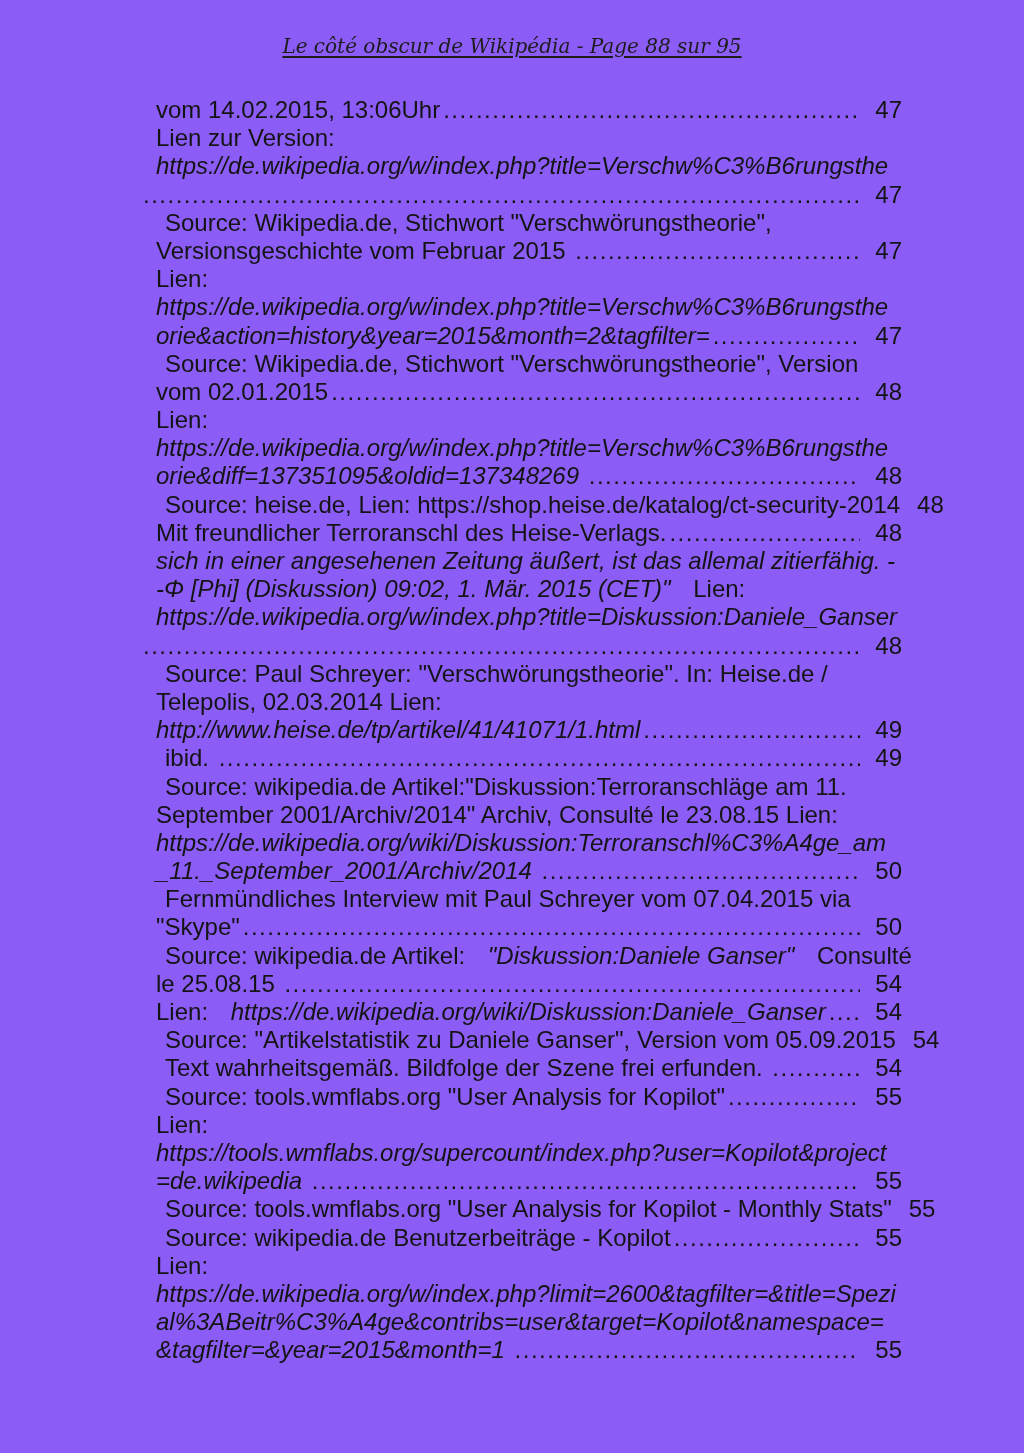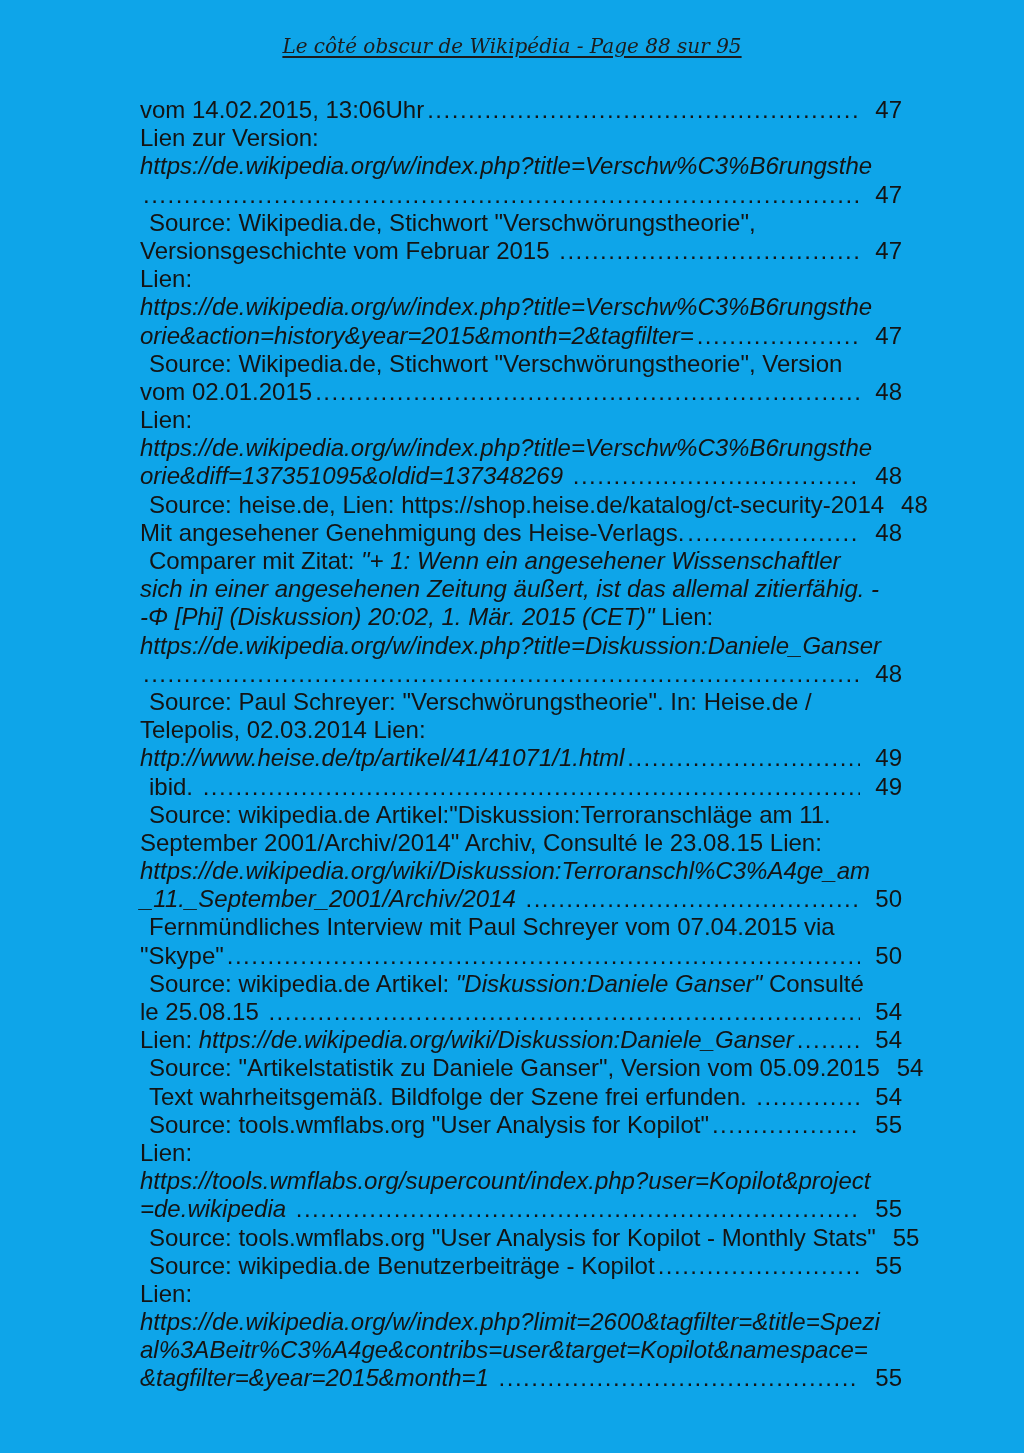--- a/index.html
+++ b/index.html
@@ -11,21 +11,21 @@
     height: 1453px;
     background: #ffffff;
     position: relative;
     overflow: hidden;
     font-family: "Liberation Sans", "DejaVu Sans", sans-serif;
     color: #141414;
   }
   .scan-page {
     position: absolute;
     inset: 0;
-    background: #0ea5e9;
+    background: #8b5cf6;
   }
   .header {
     position: absolute;
     top: 34px;
     left: 0;
     width: 1024px;
     text-align: center;
   }
   .header-title {
     font-family: "DejaVu Serif", "Liberation Serif", serif;
@@ -53,20 +53,21 @@
   }
   .line.indent {
     padding-left: 9px;
   }
   .line.wide {
     width: 797px;
   }
   .seg {
     white-space: pre;
     flex: 0 0 auto;
+    margin-left: 16px;
   }
   .seg.it {
     font-style: italic;
   }
   .leader {
     flex: 1 1 auto;
     overflow: hidden;
     white-space: nowrap;
     letter-spacing: 1.5px;
     margin: 0 2px 0 3px;
@@ -102,24 +103,23 @@
       <div class="line"><span class="seg">Versionsgeschichte vom Februar 2015 </span><span class="leader">........................................................................................................................................................................................................</span><span class="page-num">47</span></div>
       <div class="line"><span class="seg">Lien:</span></div>
       <div class="line"><span class="seg it">https://de.wikipedia.org/w/index.php?title=Verschw%C3%B6rungsthe</span></div>
       <div class="line"><span class="seg it">orie&amp;action=history&amp;year=2015&amp;month=2&amp;tagfilter=</span><span class="leader">........................................................................................................................................................................................................</span><span class="page-num">47</span></div>
       <div class="line indent"><span class="seg">Source: Wikipedia.de, Stichwort "Verschwörungstheorie", Version</span></div>
       <div class="line"><span class="seg">vom 02.01.2015</span><span class="leader">........................................................................................................................................................................................................</span><span class="page-num">48</span></div>
       <div class="line"><span class="seg">Lien:</span></div>
       <div class="line"><span class="seg it">https://de.wikipedia.org/w/index.php?title=Verschw%C3%B6rungsthe</span></div>
       <div class="line"><span class="seg it">orie&amp;diff=137351095&amp;oldid=137348269 </span><span class="leader">........................................................................................................................................................................................................</span><span class="page-num">48</span></div>
       <div class="line indent wide noleader"><span class="seg">Source: heise.de, Lien: https://shop.heise.de/katalog/ct-security-2014</span><span class="page-num">48</span></div>
-      <div class="line"><span class="seg">Mit angesehener Genehmigung des Heise-Verlags.</span><span class="leader">........................................................................................................................................................................................................</span><span class="page-num">48</span></div>
-      <div class="line indent"><span class="seg">Comparer mit Zitat: </span><span class="seg it">"+ 1: Wenn ein angesehener Wissenschaftler</span></div>
+      <div class="line"><span class="seg">Mit freundlicher Terroranschl des Heise-Verlags.</span><span class="leader">........................................................................................................................................................................................................</span><span class="page-num">48</span></div>
       <div class="line"><span class="seg it">sich in einer angesehenen Zeitung äußert, ist das allemal zitierfähig. -</span></div>
-      <div class="line"><span class="seg it">-Φ [Phi] (Diskussion) 20:02, 1. Mär. 2015 (CET)"</span><span class="seg"> Lien:</span></div>
+      <div class="line"><span class="seg it">-Φ [Phi] (Diskussion) 09:02, 1. Mär. 2015 (CET)"</span><span class="seg"> Lien:</span></div>
       <div class="line"><span class="seg it">https://de.wikipedia.org/w/index.php?title=Diskussion:Daniele_Ganser</span></div>
       <div class="line"><span class="leader">........................................................................................................................................................................................................</span><span class="page-num">48</span></div>
       <div class="line indent"><span class="seg">Source: Paul Schreyer: "Verschwörungstheorie". In: Heise.de /</span></div>
       <div class="line"><span class="seg">Telepolis, 02.03.2014 Lien:</span></div>
       <div class="line"><span class="seg it">http://www.heise.de/tp/artikel/41/41071/1.html</span><span class="leader">........................................................................................................................................................................................................</span><span class="page-num">49</span></div>
       <div class="line indent"><span class="seg">ibid. </span><span class="leader">........................................................................................................................................................................................................</span><span class="page-num">49</span></div>
       <div class="line indent"><span class="seg">Source: wikipedia.de Artikel:"Diskussion:Terroranschläge am 11.</span></div>
       <div class="line"><span class="seg">September 2001/Archiv/2014" Archiv, Consulté le 23.08.15 Lien:</span></div>
       <div class="line"><span class="seg it">https://de.wikipedia.org/wiki/Diskussion:Terroranschl%C3%A4ge_am</span></div>
       <div class="line"><span class="seg it">_11._September_2001/Archiv/2014 </span><span class="leader">........................................................................................................................................................................................................</span><span class="page-num">50</span></div>

